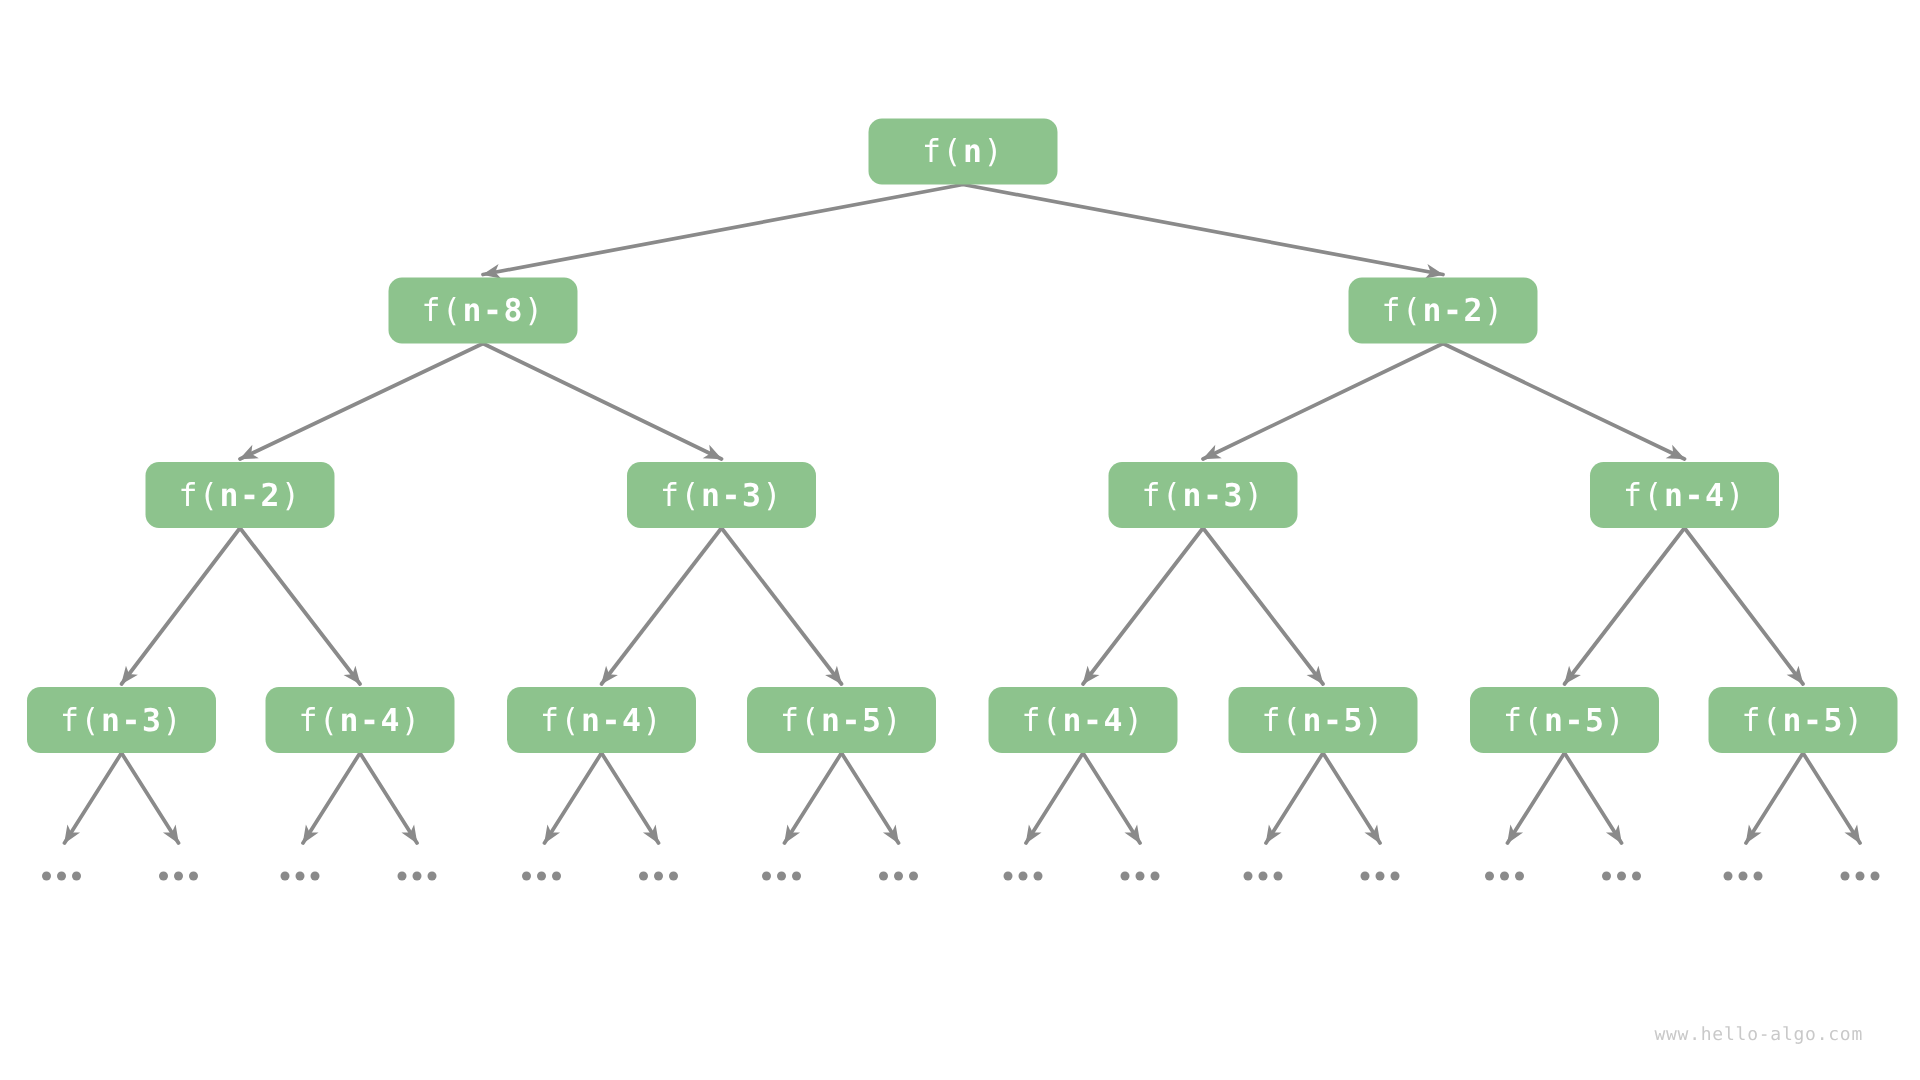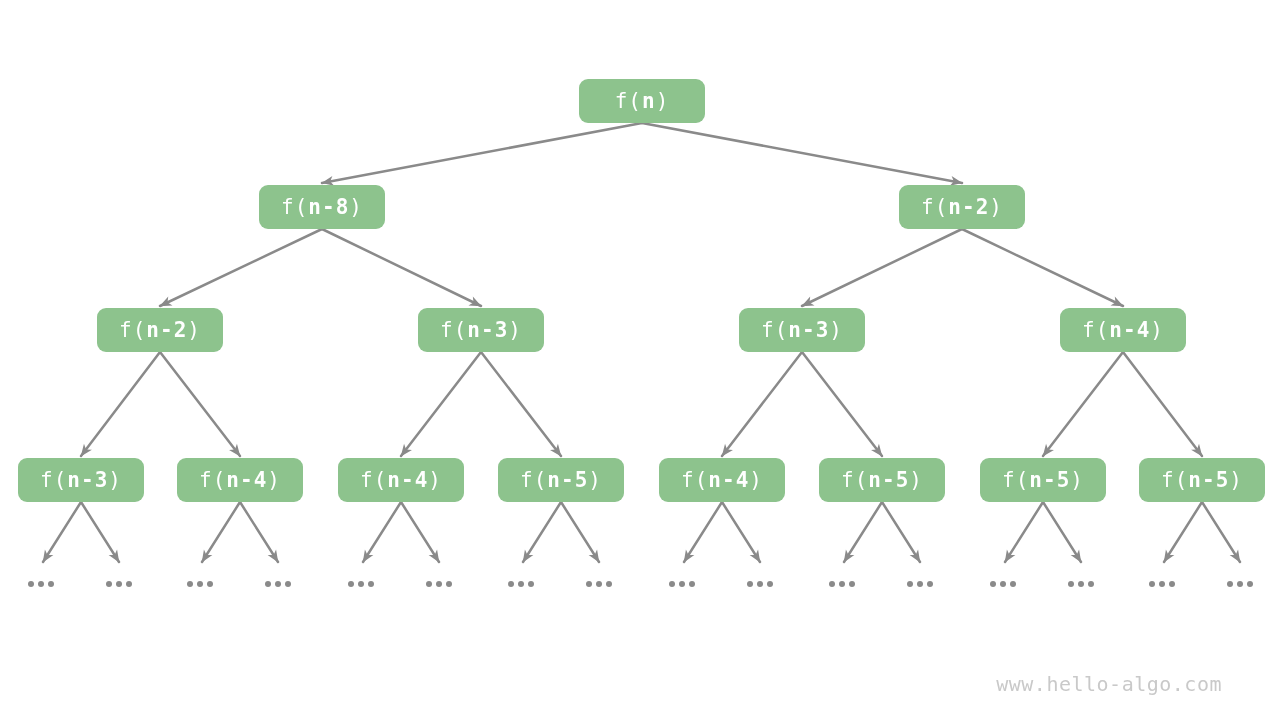--- a/index.html
+++ b/index.html
@@ -27,24 +27,24 @@
     border-radius:9px;
     display:flex;align-items:center;justify-content:center;
     font-size:21px;
     letter-spacing:1px;
     white-space:nowrap;
     box-sizing:border-box;
   }
   .node .fn-inner{font-weight:bold;}
   .watermark{
     position:absolute;
-    right:58px;
+    right:38px;
     bottom:24px;
     color:var(--watermark);
-    font-size:20px;
+    font-size:12px;
     letter-spacing:0.5px;
   }
 </style>
 </head>
 <body>
 
 <div class="canvas">
   <svg class="edge-layer" id="edge-layer" viewBox="0 0 1280 720" xmlns="http://www.w3.org/2000/svg">
     <defs>
       <marker id="arrowhead" markerUnits="userSpaceOnUse" markerWidth="16" markerHeight="14" refX="12.5" refY="6" orient="auto">

